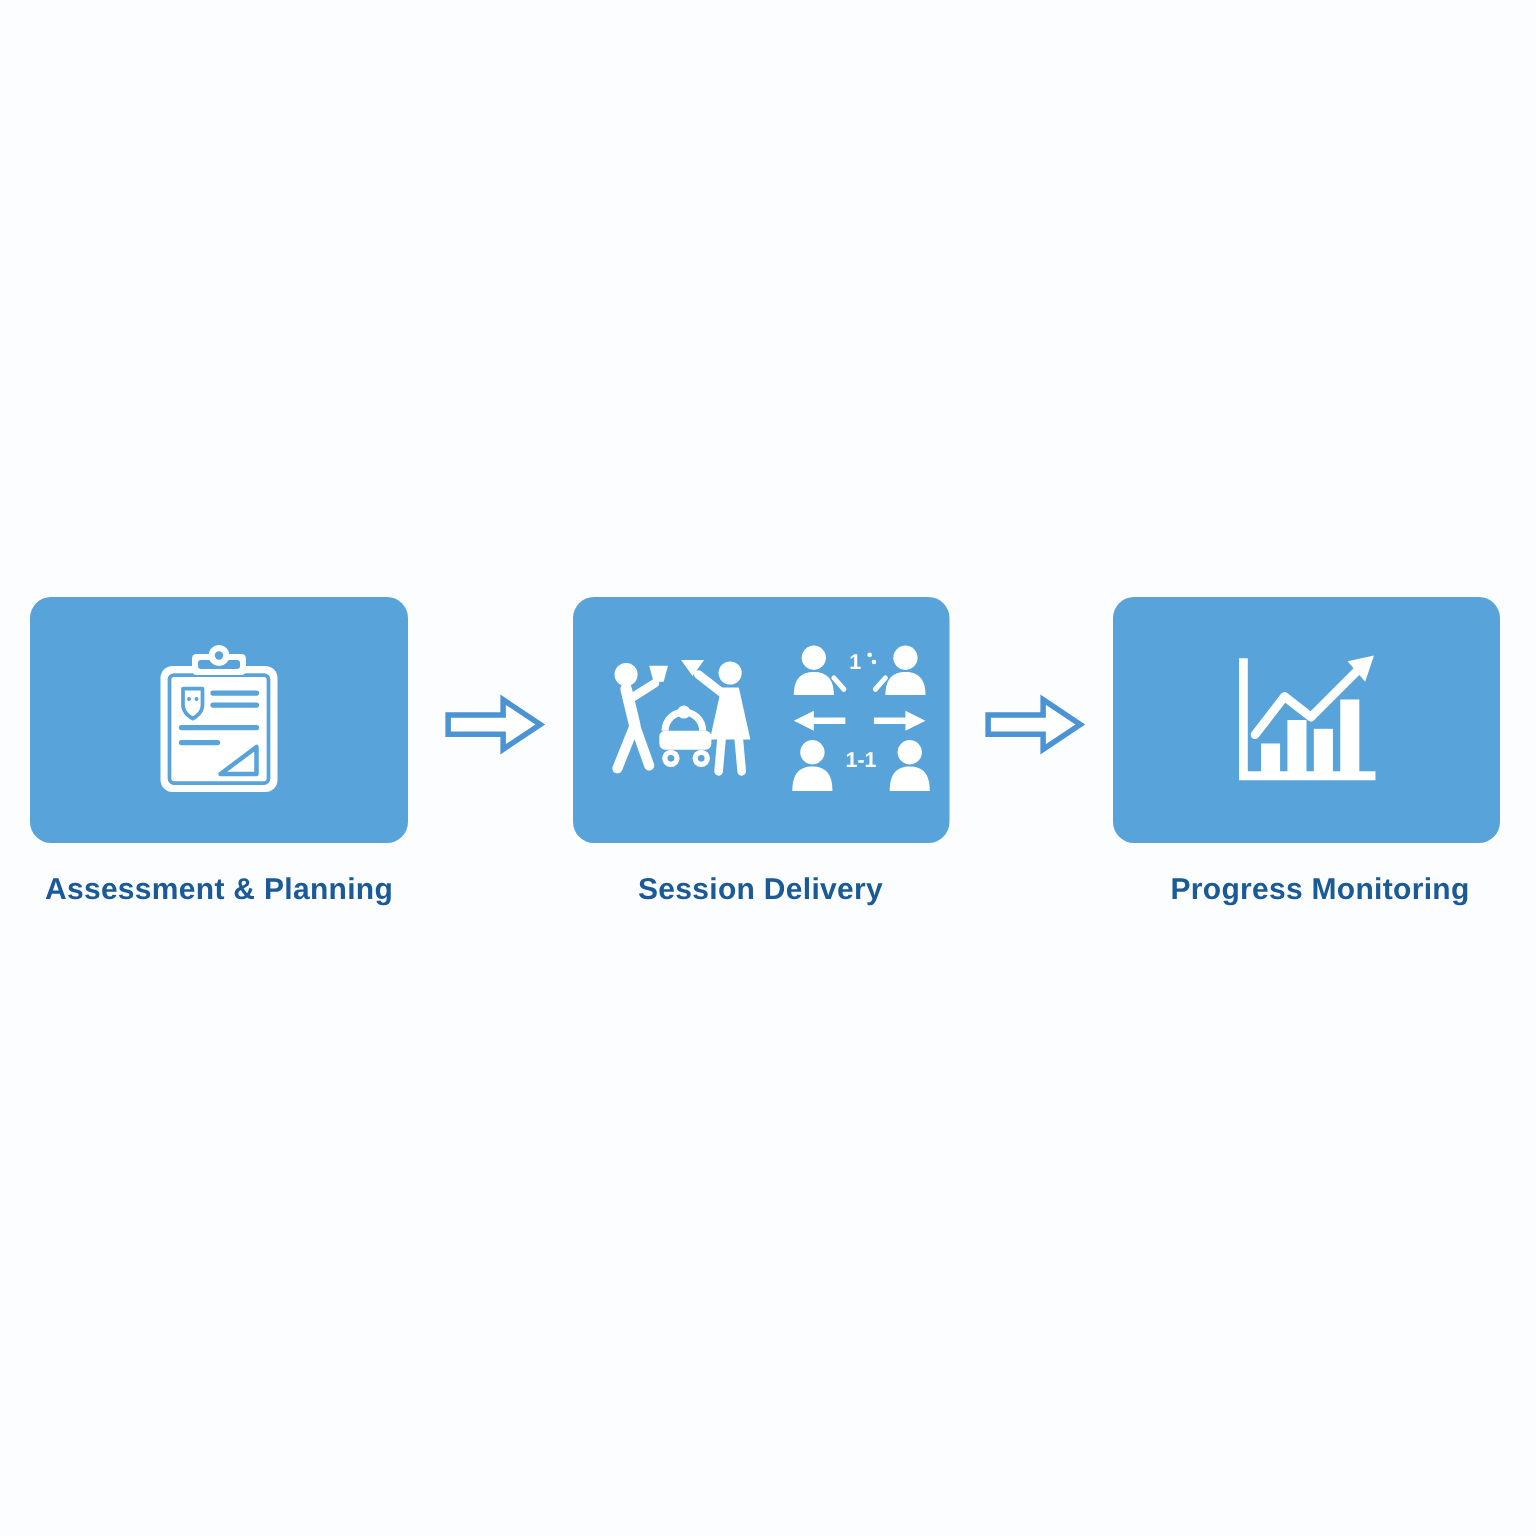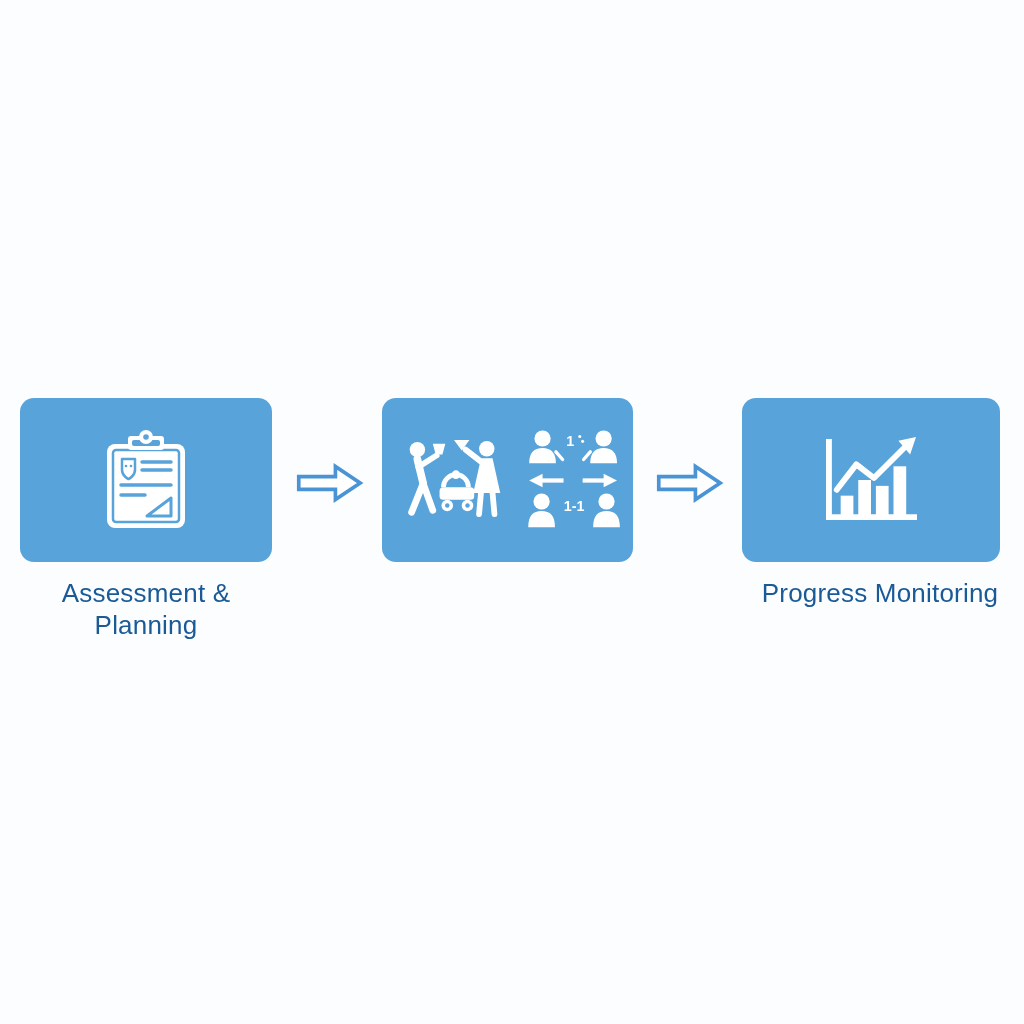--- a/index.html
+++ b/index.html
@@ -32,23 +32,23 @@
     top: 461px;
     width: 72px;
     height: 44px;
   }
   .connector1 { left: 293px; }
   .connector2 { left: 653px; }
   .step-label {
     position: absolute;
     top: 577px;
     text-align: center;
-    font-size: 26px;
+    font-size: 20px;
     line-height: 32px;
-    font-weight: 400;
+    font-weight: 700;
     color: #1a5a96;
     letter-spacing: 0.2px;
   }
   .label1 { left: 16px;  width: 260px; }
   .label2 { left: 357px; width: 300px; }
   .label3 { left: 728px; width: 304px; }
   svg { display: block; }
   .svg-note { font-family: "Liberation Sans", sans-serif; }
 </style>
 </head>
@@ -149,15 +149,16 @@
       <rect x="21" y="62" width="13" height="22" fill="#ffffff"></rect>
       <rect x="39" y="46" width="13" height="38" fill="#ffffff"></rect>
       <rect x="57" y="52" width="13" height="32" fill="#ffffff"></rect>
       <rect x="75" y="32" width="13" height="52" fill="#ffffff"></rect>
       <polyline points="17,56 37,30 55,44 86,13" fill="none" stroke="#ffffff" stroke-width="6" stroke-linecap="round" stroke-linejoin="round"></polyline>
       <polygon points="98,2 80,6 92,20" fill="#ffffff"></polygon>
     </svg>
   </div>
 
   <div class="step-label label1">Assessment &amp; Planning</div>
+  <div class="step-label label2">Session Delivery</div>
   <div class="step-label label3">Progress Monitoring</div>
 
 </div>
 
 </body></html>

